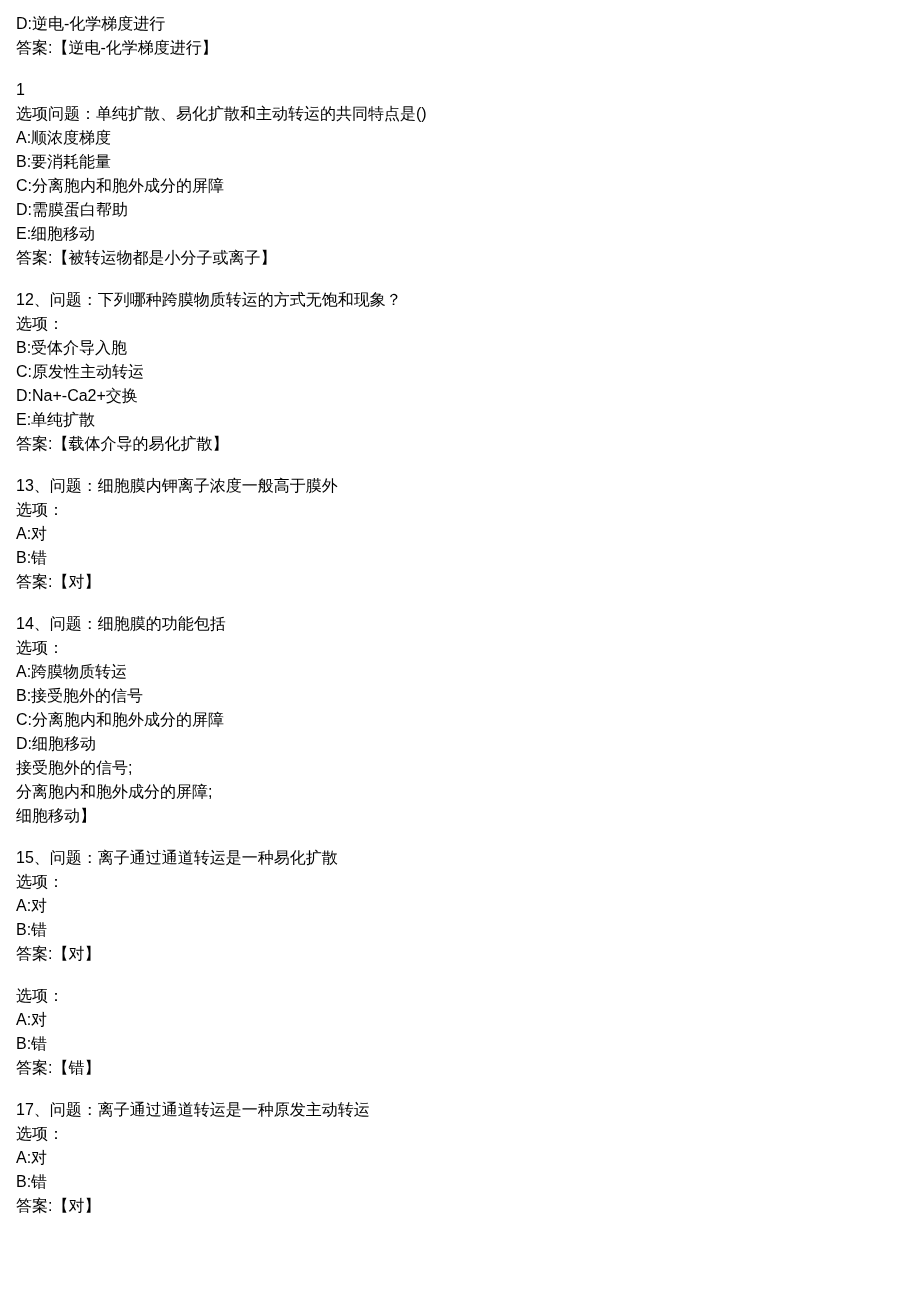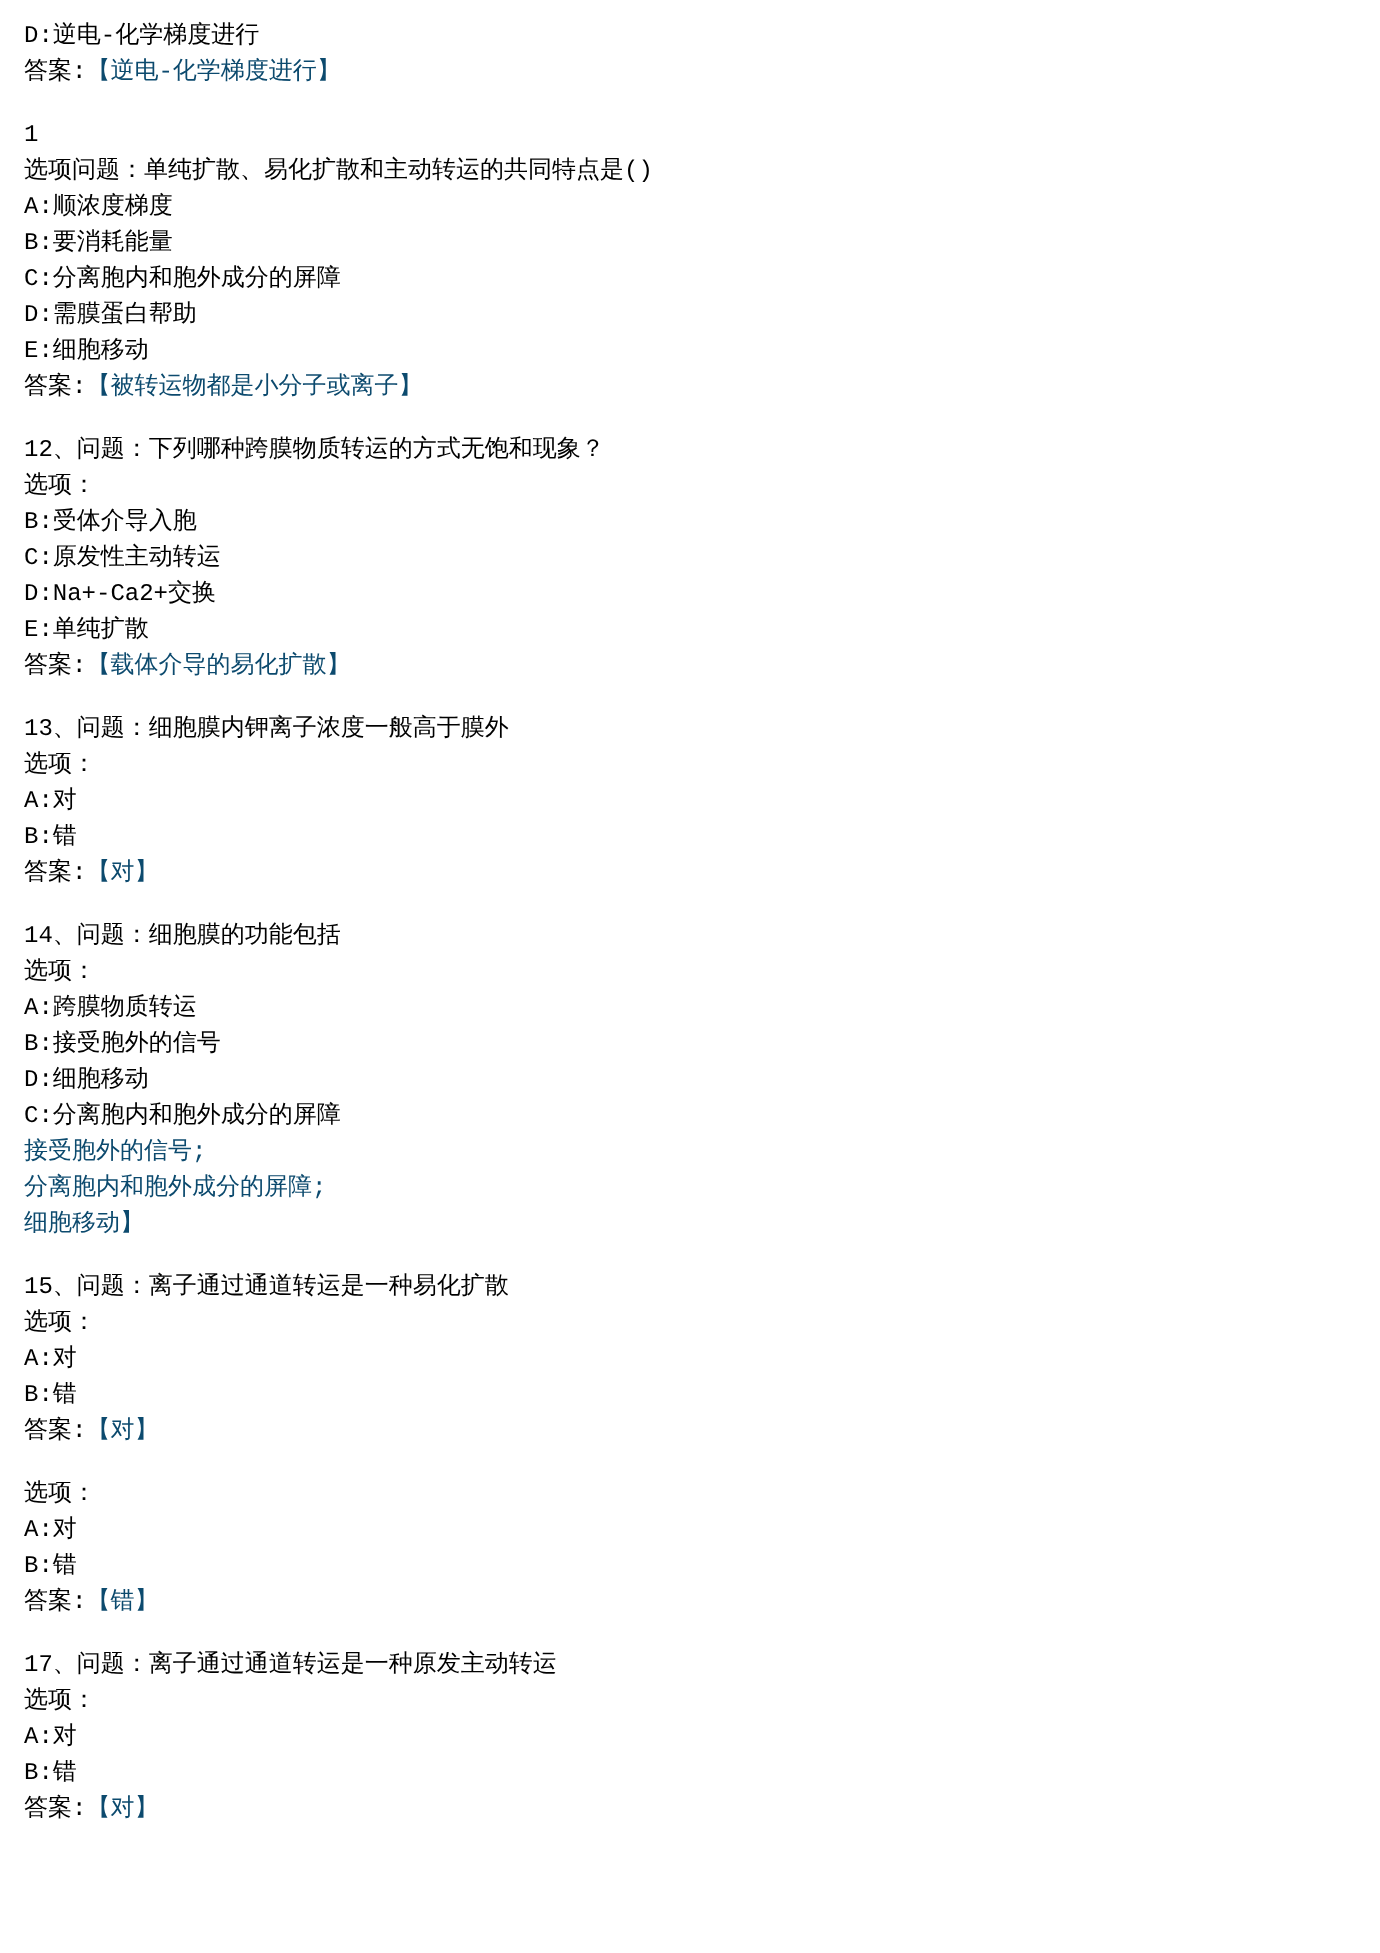--- a/index.html
+++ b/index.html
@@ -9,24 +9,23 @@
       color: #000;
       background: #fff;
       margin: 0;
       padding: 12px 16px;
       width: 920px;
       box-sizing: border-box;
     }
     .line {
       margin: 0;
       padding: 0;
-      font-family: Liberation Mono, monospace;
     }
     .answer-red {
-      color: #0c4a6e;
+      color: #000000;
     }
     .block {
       margin-bottom: 18px;
     }
     p {
       margin: 0;
     }
   </style>
 </head>
 <body>
@@ -74,22 +73,22 @@
   <p class="line">
     <span>答案:</span><span class="answer-red">【对】</span>
   </p>
 </div>
 
 <div class="block">
   <p class="line">14、问题：细胞膜的功能包括</p>
   <p class="line">选项：</p>
   <p class="line">A:跨膜物质转运</p>
   <p class="line">B:接受胞外的信号</p>
+  <p class="line">C:分离胞内和胞外成分的屏障</p>
   <p class="line">D:细胞移动</p>
-  <p class="line">C:分离胞内和胞外成分的屏障</p>
   <p class="line answer-red">接受胞外的信号;</p>
   <p class="line answer-red">分离胞内和胞外成分的屏障;</p>
   <p class="line answer-red">细胞移动】</p>
 </div>
 
 <div class="block">
   <p class="line">15、问题：离子通过通道转运是一种易化扩散</p>
   <p class="line">选项：</p>
   <p class="line">A:对</p>
   <p class="line">B:错</p>

